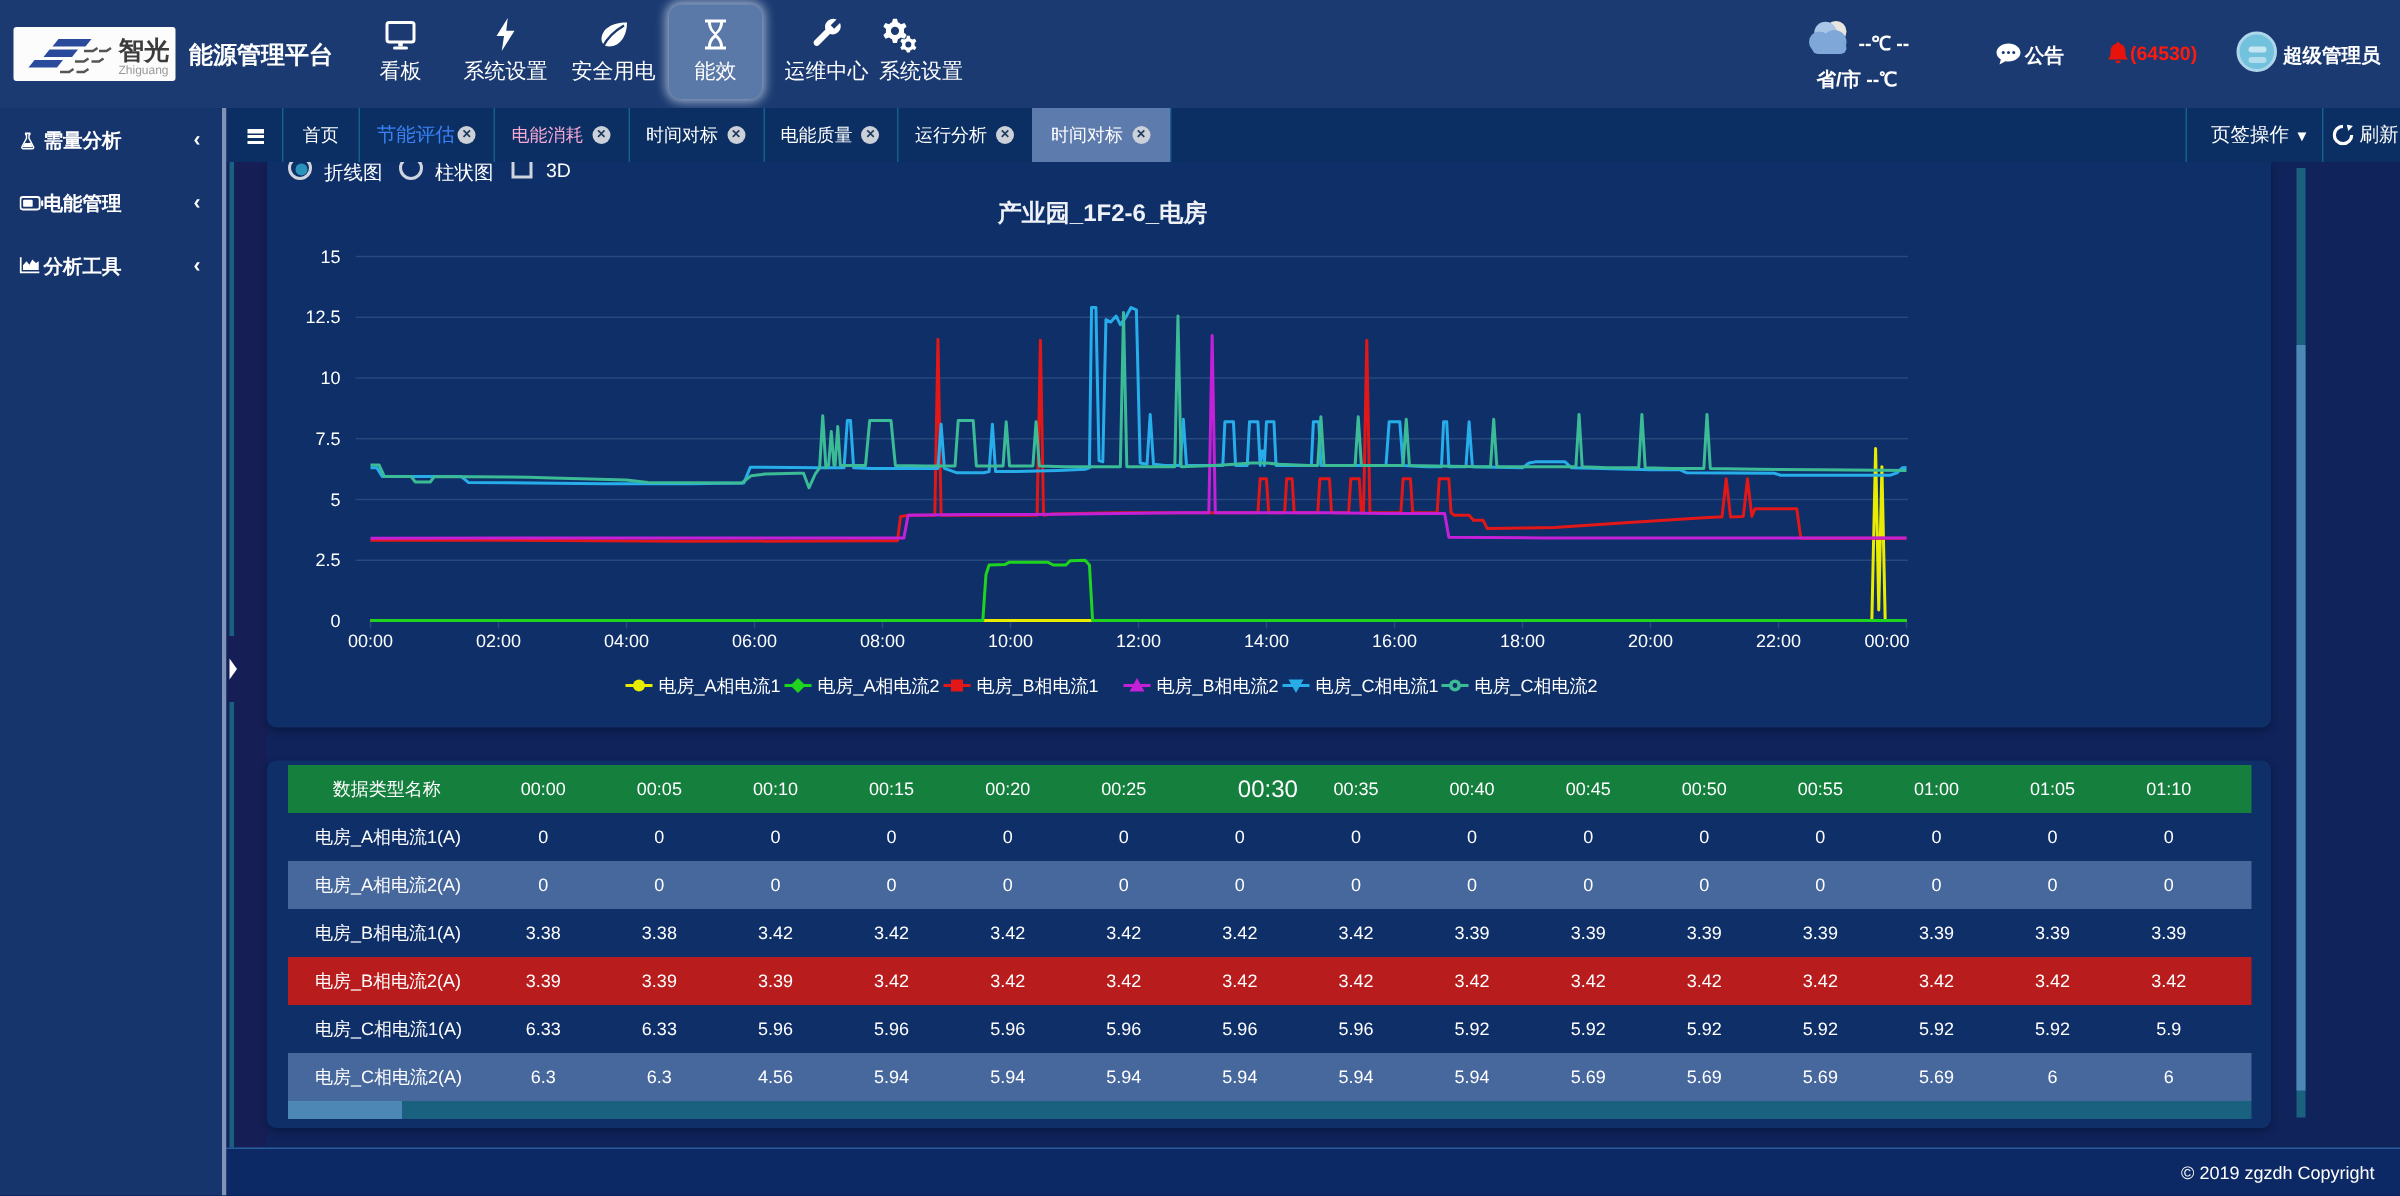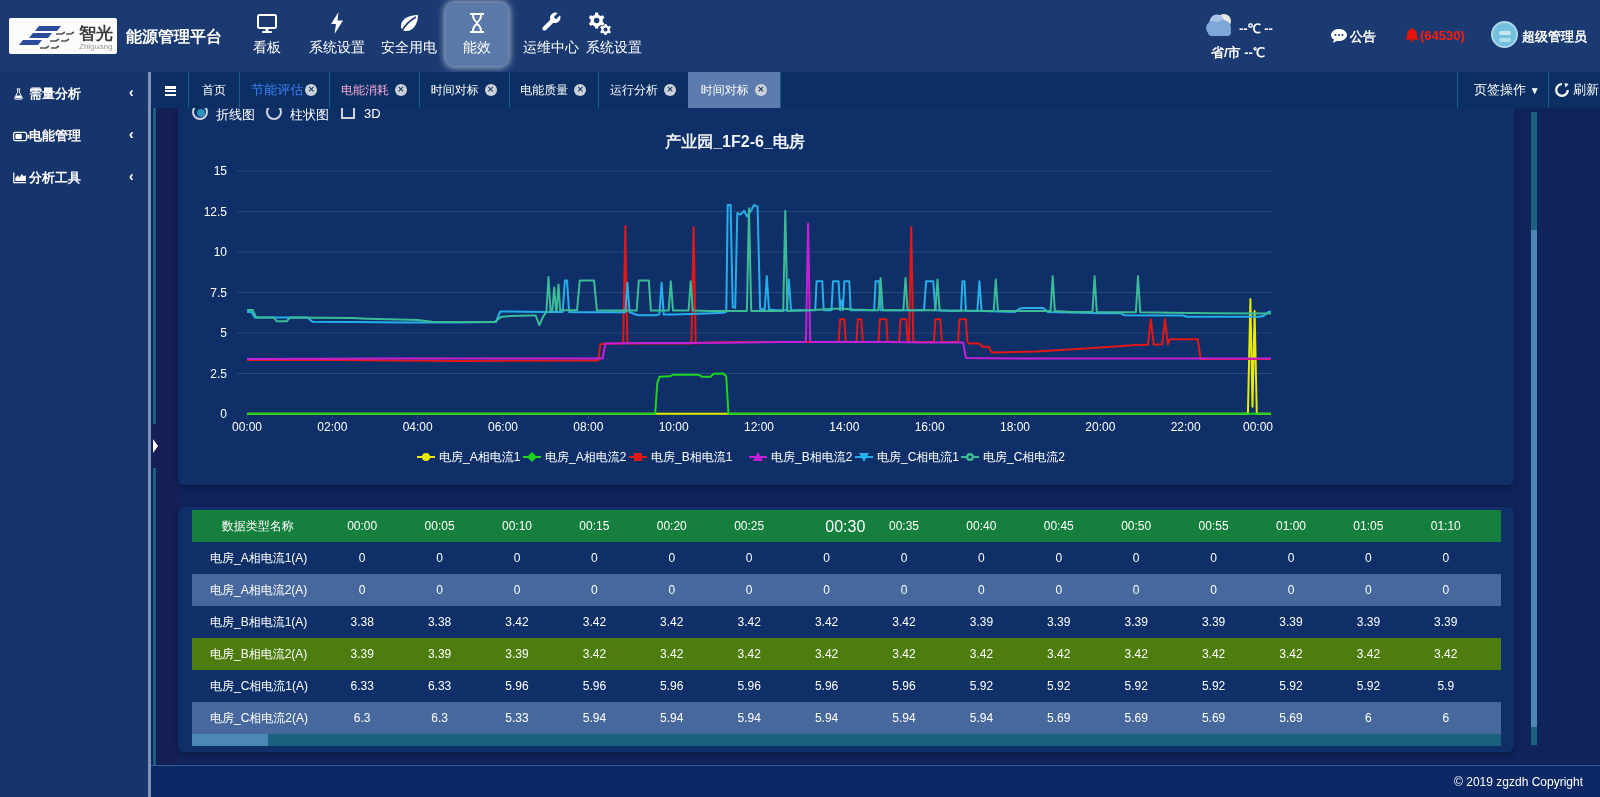--- a/index.html
+++ b/index.html
@@ -311,21 +311,21 @@
 <span style="position:absolute;left:595.9px;top:0;width:77.4px;line-height:32px;font-size:12px;color:#fff;text-align:center;display:inline-block;">3.42</span>
 <span style="position:absolute;left:673.3px;top:0;width:77.4px;line-height:32px;font-size:12px;color:#fff;text-align:center;display:inline-block;">3.42</span>
 <span style="position:absolute;left:750.7px;top:0;width:77.4px;line-height:32px;font-size:12px;color:#fff;text-align:center;display:inline-block;">3.39</span>
 <span style="position:absolute;left:828.1px;top:0;width:77.4px;line-height:32px;font-size:12px;color:#fff;text-align:center;display:inline-block;">3.39</span>
 <span style="position:absolute;left:905.5px;top:0;width:77.4px;line-height:32px;font-size:12px;color:#fff;text-align:center;display:inline-block;">3.39</span>
 <span style="position:absolute;left:982.9px;top:0;width:77.4px;line-height:32px;font-size:12px;color:#fff;text-align:center;display:inline-block;">3.39</span>
 <span style="position:absolute;left:1060.3px;top:0;width:77.4px;line-height:32px;font-size:12px;color:#fff;text-align:center;display:inline-block;">3.39</span>
 <span style="position:absolute;left:1137.7px;top:0;width:77.4px;line-height:32px;font-size:12px;color:#fff;text-align:center;display:inline-block;">3.39</span>
 <span style="position:absolute;left:1215.1px;top:0;width:77.4px;line-height:32px;font-size:12px;color:#fff;text-align:center;display:inline-block;">3.39</span>
 </div>
-<div style="position:absolute;left:0;top:128px;width:1309px;height:32px;background:#4d7c0f;">
+<div style="position:absolute;left:0;top:128px;width:1309px;height:32px;background:#b91c1c;">
 <span style="position:absolute;left:18px;top:0;line-height:32px;font-size:12px;color:#fff;">电房_B相电流2(A)</span>
 <span style="position:absolute;left:131.5px;top:0;width:77.4px;line-height:32px;font-size:12px;color:#fff;text-align:center;display:inline-block;">3.39</span>
 <span style="position:absolute;left:208.9px;top:0;width:77.4px;line-height:32px;font-size:12px;color:#fff;text-align:center;display:inline-block;">3.39</span>
 <span style="position:absolute;left:286.3px;top:0;width:77.4px;line-height:32px;font-size:12px;color:#fff;text-align:center;display:inline-block;">3.39</span>
 <span style="position:absolute;left:363.7px;top:0;width:77.4px;line-height:32px;font-size:12px;color:#fff;text-align:center;display:inline-block;">3.42</span>
 <span style="position:absolute;left:441.1px;top:0;width:77.4px;line-height:32px;font-size:12px;color:#fff;text-align:center;display:inline-block;">3.42</span>
 <span style="position:absolute;left:518.5px;top:0;width:77.4px;line-height:32px;font-size:12px;color:#fff;text-align:center;display:inline-block;">3.42</span>
 <span style="position:absolute;left:595.9px;top:0;width:77.4px;line-height:32px;font-size:12px;color:#fff;text-align:center;display:inline-block;">3.42</span>
 <span style="position:absolute;left:673.3px;top:0;width:77.4px;line-height:32px;font-size:12px;color:#fff;text-align:center;display:inline-block;">3.42</span>
 <span style="position:absolute;left:750.7px;top:0;width:77.4px;line-height:32px;font-size:12px;color:#fff;text-align:center;display:inline-block;">3.42</span>
@@ -351,21 +351,21 @@
 <span style="position:absolute;left:905.5px;top:0;width:77.4px;line-height:32px;font-size:12px;color:#fff;text-align:center;display:inline-block;">5.92</span>
 <span style="position:absolute;left:982.9px;top:0;width:77.4px;line-height:32px;font-size:12px;color:#fff;text-align:center;display:inline-block;">5.92</span>
 <span style="position:absolute;left:1060.3px;top:0;width:77.4px;line-height:32px;font-size:12px;color:#fff;text-align:center;display:inline-block;">5.92</span>
 <span style="position:absolute;left:1137.7px;top:0;width:77.4px;line-height:32px;font-size:12px;color:#fff;text-align:center;display:inline-block;">5.92</span>
 <span style="position:absolute;left:1215.1px;top:0;width:77.4px;line-height:32px;font-size:12px;color:#fff;text-align:center;display:inline-block;">5.9</span>
 </div>
 <div style="position:absolute;left:0;top:192px;width:1309px;height:32px;background:#47689c;">
 <span style="position:absolute;left:18px;top:0;line-height:32px;font-size:12px;color:#fff;">电房_C相电流2(A)</span>
 <span style="position:absolute;left:131.5px;top:0;width:77.4px;line-height:32px;font-size:12px;color:#fff;text-align:center;display:inline-block;">6.3</span>
 <span style="position:absolute;left:208.9px;top:0;width:77.4px;line-height:32px;font-size:12px;color:#fff;text-align:center;display:inline-block;">6.3</span>
-<span style="position:absolute;left:286.3px;top:0;width:77.4px;line-height:32px;font-size:12px;color:#fff;text-align:center;display:inline-block;">5.33</span>
+<span style="position:absolute;left:286.3px;top:0;width:77.4px;line-height:32px;font-size:12px;color:#fff;text-align:center;display:inline-block;">4.56</span>
 <span style="position:absolute;left:363.7px;top:0;width:77.4px;line-height:32px;font-size:12px;color:#fff;text-align:center;display:inline-block;">5.94</span>
 <span style="position:absolute;left:441.1px;top:0;width:77.4px;line-height:32px;font-size:12px;color:#fff;text-align:center;display:inline-block;">5.94</span>
 <span style="position:absolute;left:518.5px;top:0;width:77.4px;line-height:32px;font-size:12px;color:#fff;text-align:center;display:inline-block;">5.94</span>
 <span style="position:absolute;left:595.9px;top:0;width:77.4px;line-height:32px;font-size:12px;color:#fff;text-align:center;display:inline-block;">5.94</span>
 <span style="position:absolute;left:673.3px;top:0;width:77.4px;line-height:32px;font-size:12px;color:#fff;text-align:center;display:inline-block;">5.94</span>
 <span style="position:absolute;left:750.7px;top:0;width:77.4px;line-height:32px;font-size:12px;color:#fff;text-align:center;display:inline-block;">5.94</span>
 <span style="position:absolute;left:828.1px;top:0;width:77.4px;line-height:32px;font-size:12px;color:#fff;text-align:center;display:inline-block;">5.69</span>
 <span style="position:absolute;left:905.5px;top:0;width:77.4px;line-height:32px;font-size:12px;color:#fff;text-align:center;display:inline-block;">5.69</span>
 <span style="position:absolute;left:982.9px;top:0;width:77.4px;line-height:32px;font-size:12px;color:#fff;text-align:center;display:inline-block;">5.69</span>
 <span style="position:absolute;left:1060.3px;top:0;width:77.4px;line-height:32px;font-size:12px;color:#fff;text-align:center;display:inline-block;">5.69</span>

